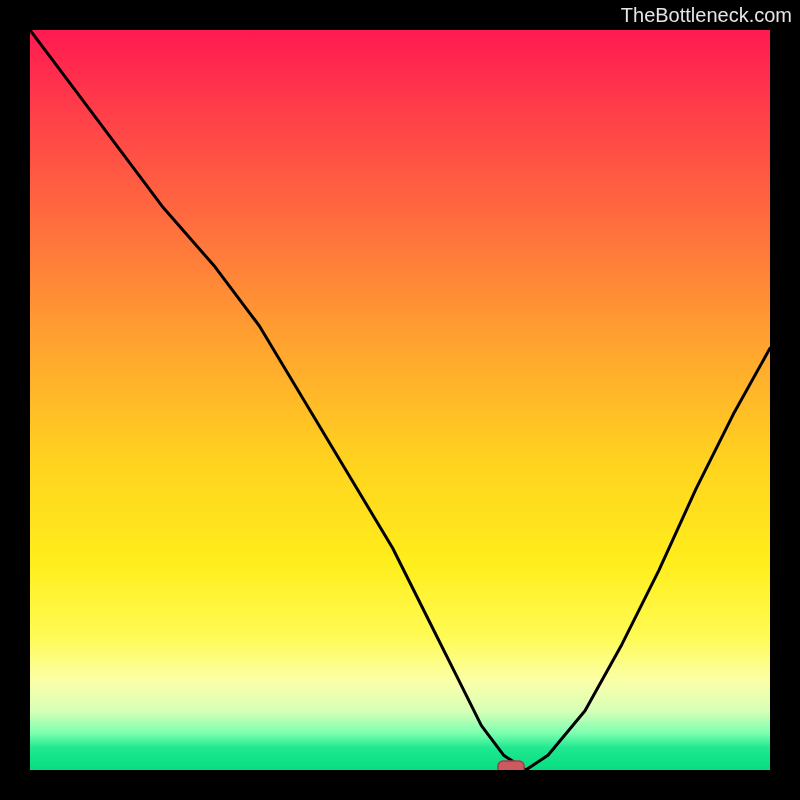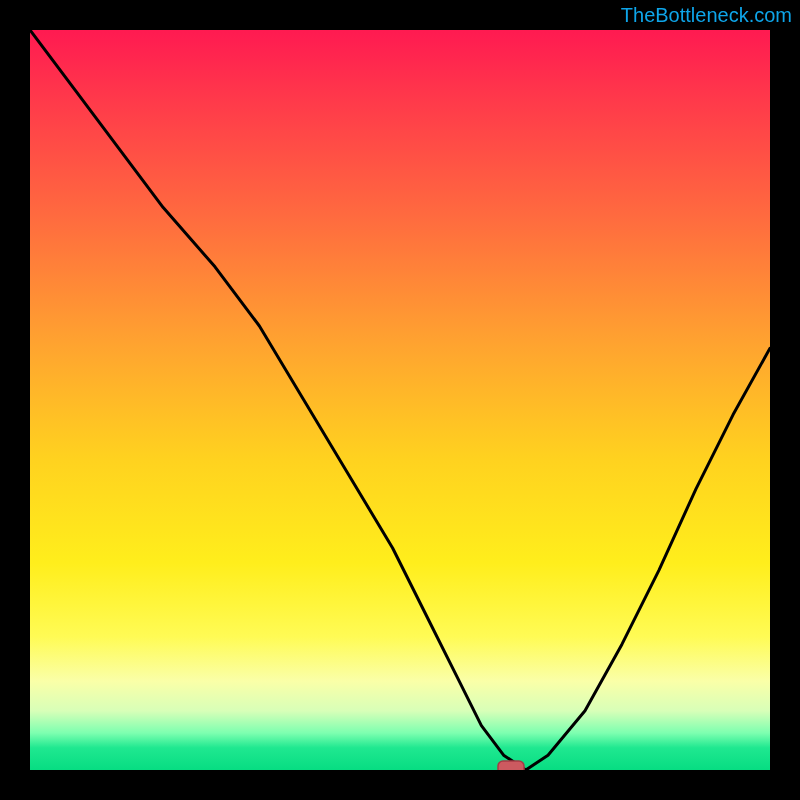--- a/index.html
+++ b/index.html
@@ -14,21 +14,21 @@
   .frame {
     position: relative;
     width: 800px;
     height: 800px;
     background: #000;
   }
   .watermark {
     position: absolute;
     top: 4px;
     right: 8px;
-    color: #0ea5e9;
+    color: #e5e5e5;
     font-size: 20px;
     font-weight: 500;
     z-index: 3;
   }
   .plot-area {
     position: absolute;
     left: 30px;
     top: 30px;
     width: 740px;
     height: 740px;

